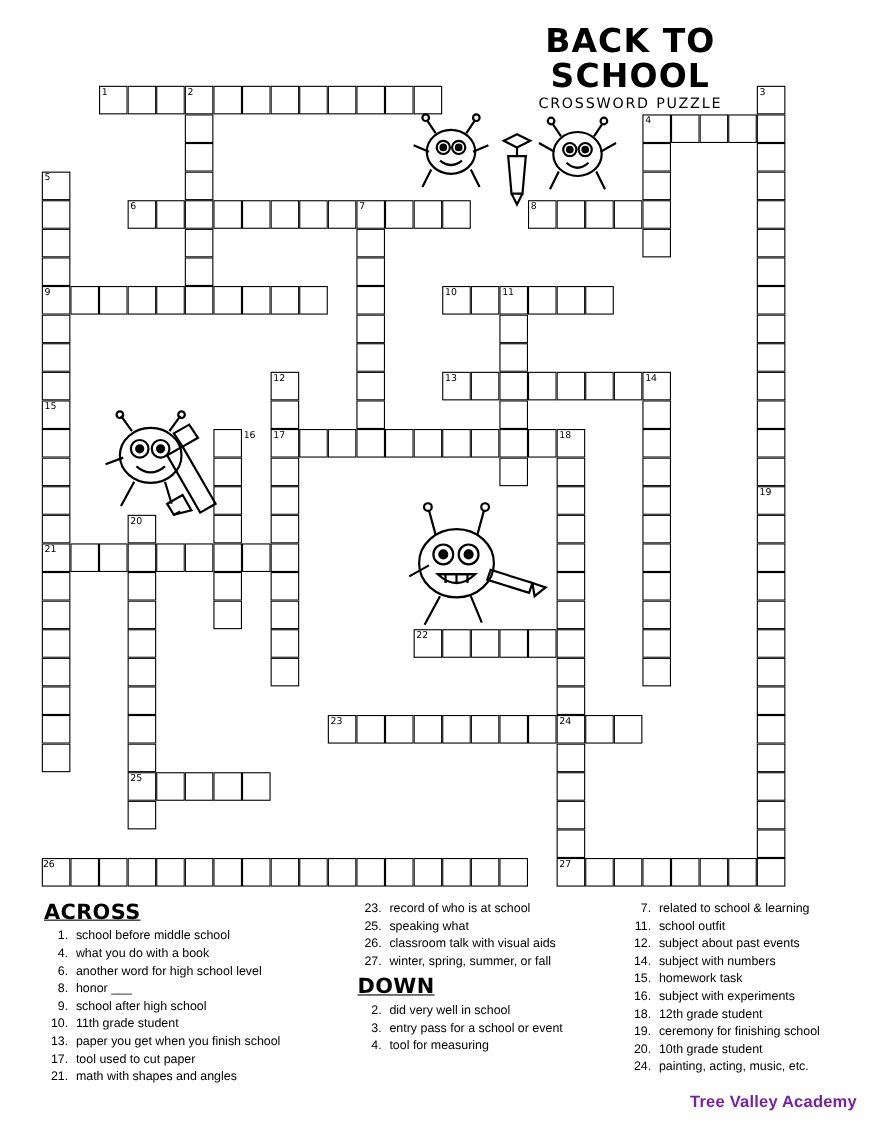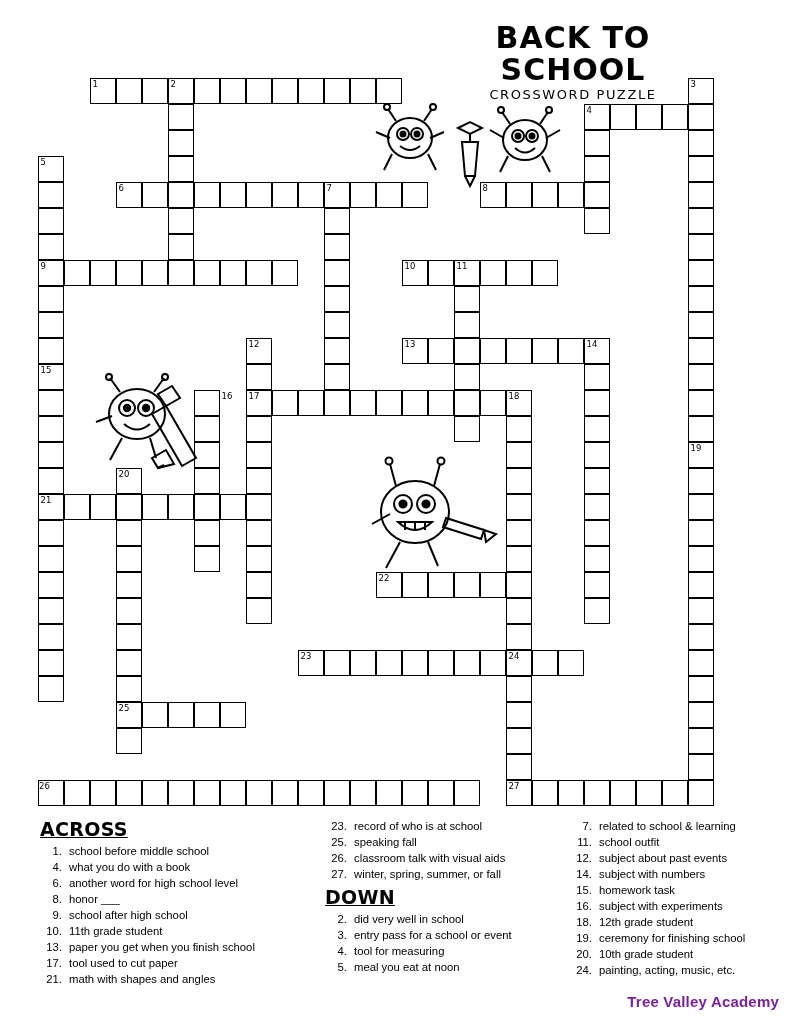--- a/index.html
+++ b/index.html
@@ -488,30 +488,29 @@
           <div class="clue"><span class="n">9.</span><span>school after high school</span></div>
           <div class="clue"><span class="n">10.</span><span>11th grade student</span></div>
           <div class="clue"><span class="n">13.</span><span>paper you get when you finish school</span></div>
           <div class="clue"><span class="n">17.</span><span>tool used to cut paper</span></div>
           <div class="clue"><span class="n">21.</span><span>math with shapes and angles</span></div>
         </div>
     </div>
     <div class="clue-col col-2">
       <div id="across-col-2">
           <div class="clue"><span class="n">23.</span><span>record of who is at school</span></div>
-          <div class="clue"><span class="n">25.</span><span>speaking fall</span></div>
+          <div class="clue"><span class="n">25.</span><span>speaking what</span></div>
           <div class="clue"><span class="n">26.</span><span>classroom talk with visual aids</span></div>
           <div class="clue"><span class="n">27.</span><span>winter, spring, summer, or fall</span></div>
         </div>
       <div class="clue-head spaced">DOWN</div>
       <div id="down-col-2">
           <div class="clue"><span class="n">2.</span><span>did very well in school</span></div>
           <div class="clue"><span class="n">3.</span><span>entry pass for a school or event</span></div>
           <div class="clue"><span class="n">4.</span><span>tool for measuring</span></div>
-          <div class="clue"><span class="n">5.</span><span>meal you eat at noon</span></div>
         </div>
     </div>
     <div class="clue-col col-3">
       <div id="down-col-3">
           <div class="clue"><span class="n">7.</span><span>related to school &amp; learning</span></div>
           <div class="clue"><span class="n">11.</span><span>school outfit</span></div>
           <div class="clue"><span class="n">12.</span><span>subject about past events</span></div>
           <div class="clue"><span class="n">14.</span><span>subject with numbers</span></div>
           <div class="clue"><span class="n">15.</span><span>homework task</span></div>
           <div class="clue"><span class="n">16.</span><span>subject with experiments</span></div>

